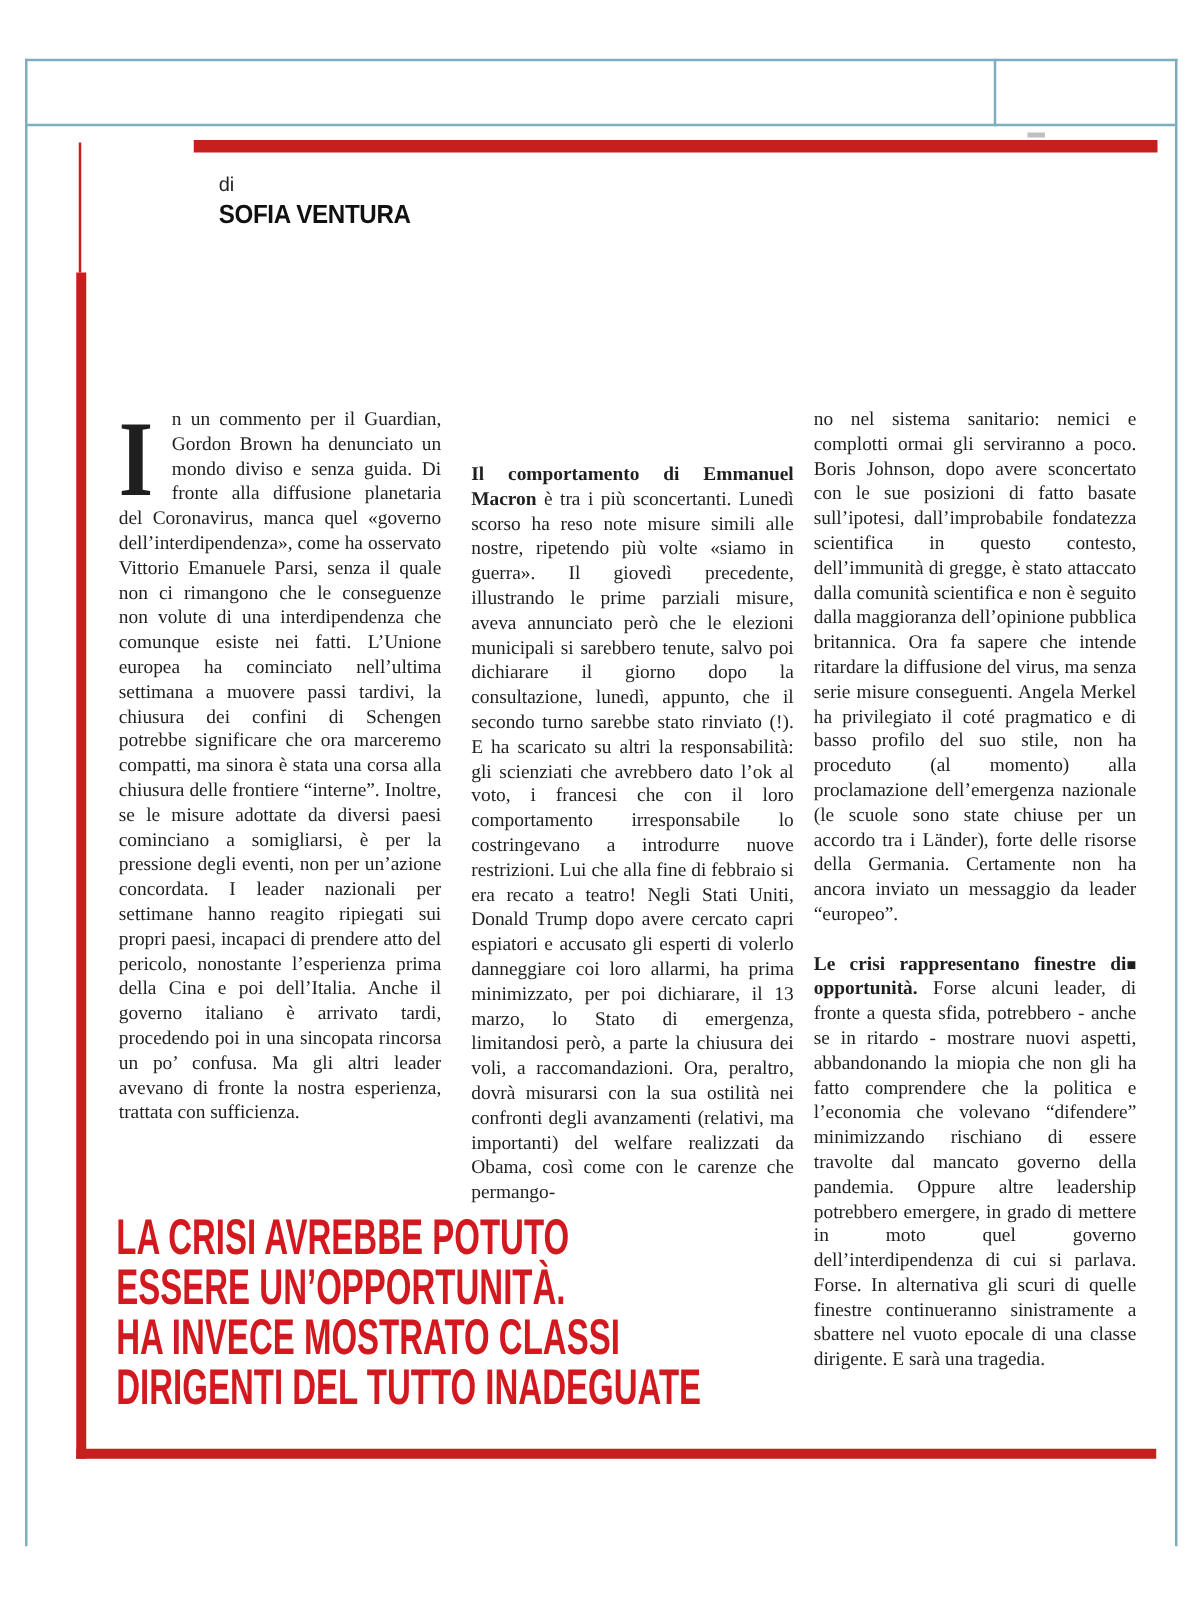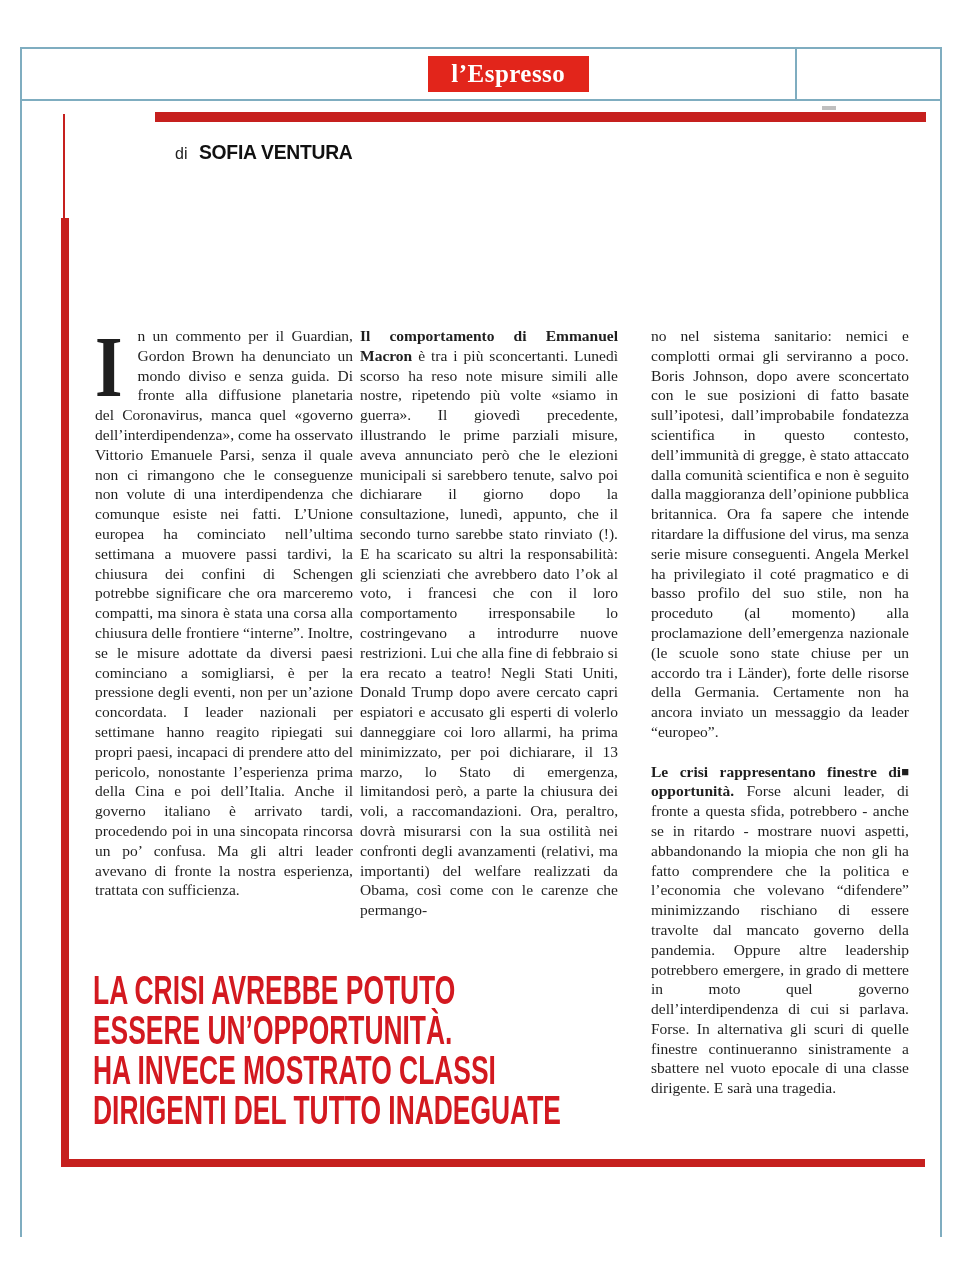--- a/index.html
+++ b/index.html
@@ -21,57 +21,54 @@
         font-family:"Liberation Serif",serif;font-size:15px;line-height:16.5px;color:#3a3a3a;}
   .scan-mark{position:absolute;left:822px;top:106px;width:14px;height:4px;background:#8a8a8a;opacity:.55;}
 
   
   .rule-top-red{position:absolute;left:155px;top:112px;width:771px;height:10px;background:#c6201e;}
   .rule-left-thin{position:absolute;left:63px;top:114px;width:2px;height:104px;background:#c6201e;}
   .rule-left-thick{position:absolute;left:61px;top:218px;width:8px;height:949px;background:#c6201e;}
   .rule-bottom-red{position:absolute;left:61px;top:1159px;width:864px;height:8px;background:#c6201e;}
 
   
-  .byline{position:absolute;left:175px;top:140px;display:flex;align-items:baseline;gap:12px;
-        font-family:"Liberation Sans",sans-serif;}
+  .byline{position:absolute;left:175px;top:140px;display:flex;align-items:baseline;gap:2px;
+        font-family:"Liberation Sans",sans-serif;flex-direction:column;}
   .byline .prefix{font-size:16px;color:#222;}
   .byline .author{font-size:21px;font-weight:700;letter-spacing:-.3px;color:#111;
         display:inline-block;transform:scaleX(.92);transform-origin:0 100%;}
   .headline{position:absolute;left:172px;top:180px;width:720px;white-space:pre-line;
         font-family:"Liberation Serif",serif;font-weight:700;font-size:47px;line-height:55px;
         letter-spacing:-.5px;color:#121212;}
 
   
   .col{position:absolute;top:326px;width:258px;font-size:15.5px;line-height:19.8px;
        text-align:justify;hyphens:auto;-webkit-hyphens:auto;}
   .col p{margin:0;}
   .col p + p{margin-top:19.8px;}
-  .c1{left:95px;} .c2{left:360px;} .c3{left:651px;}
+  .c1{left:95px;} .c2{left:377px;margin-top:44px;} .c3{left:651px;}
   .dropcap{float:left;font-family:"Liberation Serif",serif;font-weight:700;
        font-size:86px;line-height:70px;padding:6px 9px 0 0;transform:scaleX(.82);transform-origin:0 0;}
   .lead-bold{font-weight:700;}
   .endmark{float:right;font-size:13px;line-height:19.8px;}
 
   
   .pullquote{position:absolute;left:93px;top:970px;width:800px;white-space:pre-line;
        font-family:"Liberation Sans",sans-serif;font-weight:700;font-size:40px;line-height:40px;
        color:#d31920;letter-spacing:0;transform:scaleX(.66);transform-origin:0 0;}
 </style>
 </head>
 <body>
 
 <div id="stage">
 
   <div class="frame"></div>
   <div class="header-rule"></div>
   <div class="header-vsep"></div>
 
-  <div class="logo">
-    <span>l’Espresso</span>
-  </div>
   <div class="scan-mark"></div>
 
   <div class="rule-top-red"></div>
   <div class="rule-left-thin"></div>
   <div class="rule-left-thick"></div>
   <div class="rule-bottom-red"></div>
 
   <div class="byline">
     <span class="prefix">di</span>
     <span class="author">SOFIA VENTURA</span>

